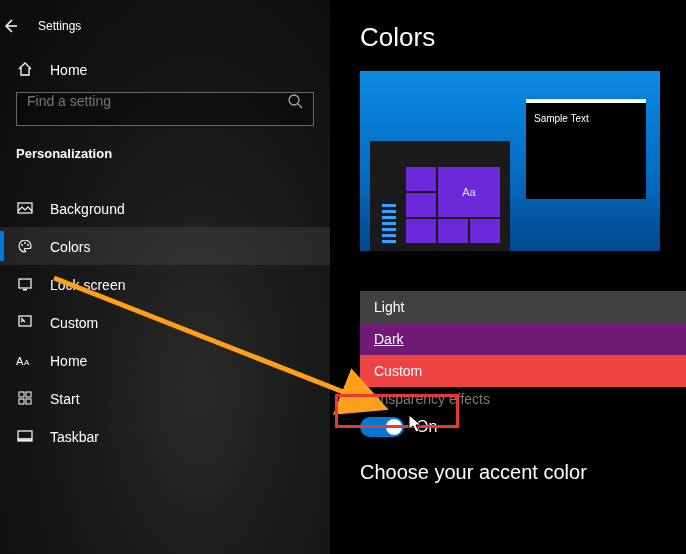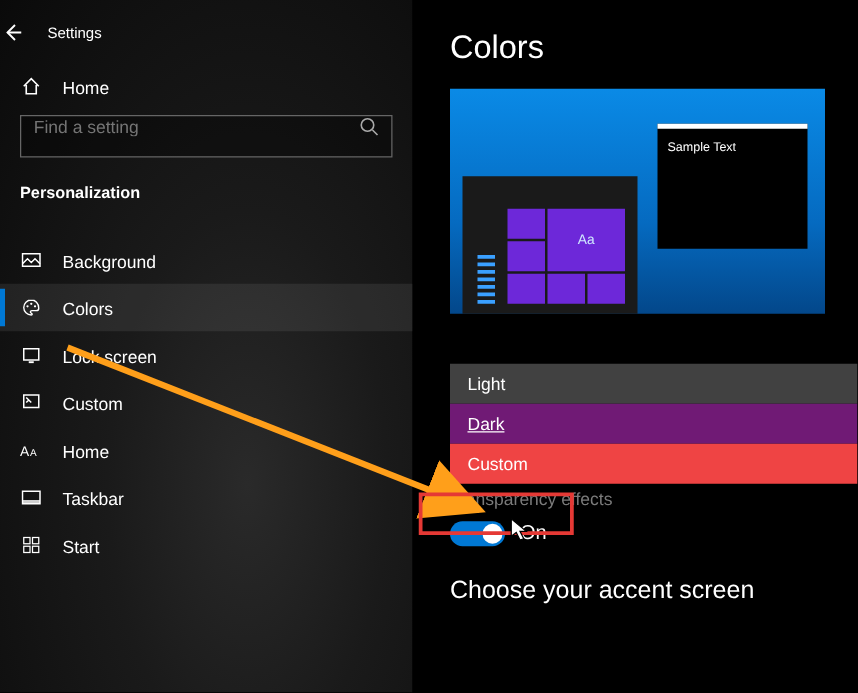--- a/index.html
+++ b/index.html
@@ -134,36 +134,36 @@
             <svg width="18" height="14" viewBox="0 0 18 14">
               <text x="0" y="12" font-size="11" fill="#fff" font-family="Segoe UI">A</text>
               <text x="8" y="12" font-size="8" fill="#fff" font-family="Segoe UI">A</text>
             </svg>
           </span>
         <span>Home</span>
       </div>
       <div class="nav-row">
         <span class="nav-icon">
             <svg width="16" height="16" viewBox="0 0 16 16">
-              <rect x="1" y="3" width="14" height="10" stroke="#fff" stroke-width="1.2" fill="none"></rect>
-              <rect x="1" y="10" width="14" height="3" fill="#fff" opacity="0.8"></rect>
-            </svg>
-          </span>
-        <span>Taskbar</span>
-      </div>
-      <div class="nav-row">
-        <span class="nav-icon">
-            <svg width="16" height="16" viewBox="0 0 16 16">
               <rect x="2" y="2" width="5" height="5" fill="none" stroke="#fff"></rect>
               <rect x="9" y="2" width="5" height="5" fill="none" stroke="#fff"></rect>
               <rect x="2" y="9" width="5" height="5" fill="none" stroke="#fff"></rect>
               <rect x="9" y="9" width="5" height="5" fill="none" stroke="#fff"></rect>
             </svg>
           </span>
         <span>Start</span>
+      </div>
+      <div class="nav-row">
+        <span class="nav-icon">
+            <svg width="16" height="16" viewBox="0 0 16 16">
+              <rect x="1" y="3" width="14" height="10" stroke="#fff" stroke-width="1.2" fill="none"></rect>
+              <rect x="1" y="10" width="14" height="3" fill="#fff" opacity="0.8"></rect>
+            </svg>
+          </span>
+        <span>Taskbar</span>
       </div>
     </div>
   </div>
 
   <div class="main">
     <div class="page-title">Colors</div>
 
     <div class="preview">
       <div class="preview-taskbar">
         <div class="preview-strips">
@@ -202,21 +202,21 @@
     </div>
 
     <div class="toggle-label-above">Transparency effects</div>
     <div class="toggle-row">
       <div class="toggle">
           <div class="toggle-knob"></div>
         </div>
       <span>On</span>
     </div>
 
-    <div class="section-h">Choose your accent screen</div>
+    <div class="section-h">Choose your accent color</div>
   </div>
 </div>
 
 <svg class="arrow-overlay" width="380" height="160" viewBox="0 0 380 160">
   <defs>
       <marker id="ah" markerWidth="12" markerHeight="12" refX="9" refY="5" orient="auto">
         <path d="M0 0 L10 5 L0 10 z" fill="#ff9f1a"></path>
       </marker>
     </defs>
   <path d="M10 12 L340 142" stroke="#ff9f1a" stroke-width="5" fill="none" marker-end="url(#ah)"></path>

